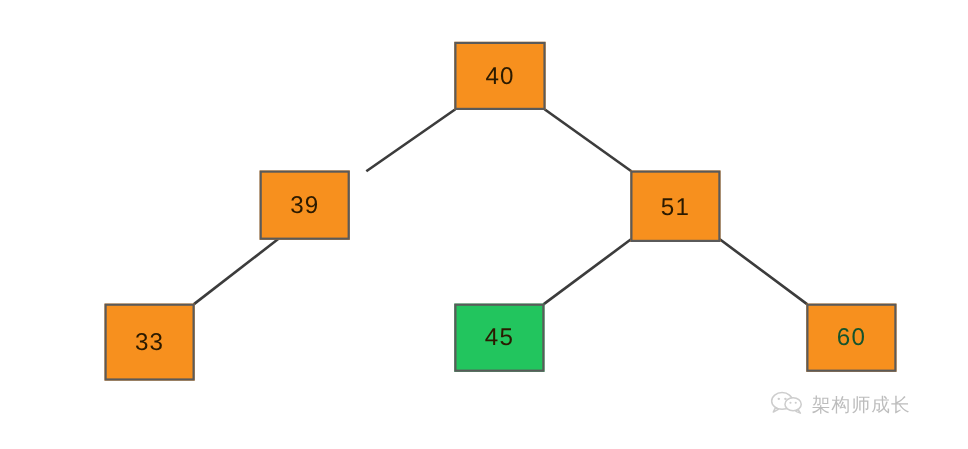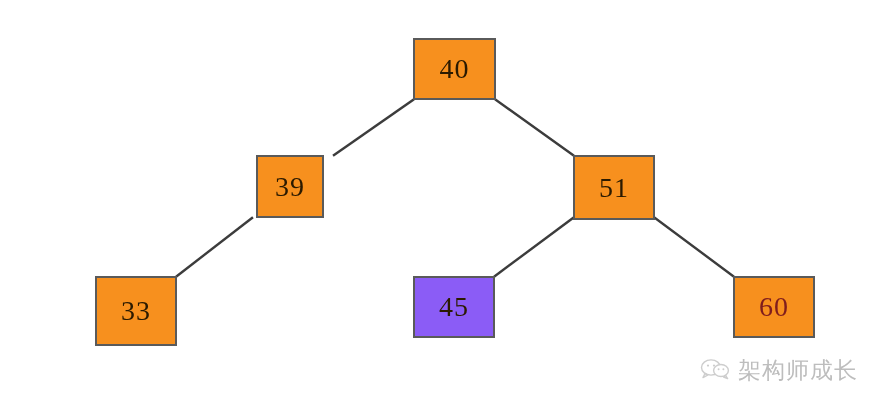--- a/index.html
+++ b/index.html
@@ -32,38 +32,38 @@
     background: #F7901E;
     border: 2px solid #5a5a5a;
     border-right-color: #6b6b6b;
     border-bottom-color: #6b6b6b;
     display: flex;
     align-items: center;
     justify-content: center;
     z-index: 2;
   }
   .tree-node .node-label {
-    font-family: Liberation Serif, serif;
-    font-size: 28px;
+    font-family: Liberation Sans, sans-serif;
+    font-size: 22px;
     line-height: 1;
     color: #2b1a00;
     letter-spacing: 1px;
     user-select: none;
   }
   #watermark {
     position: absolute;
     display: flex;
     align-items: center;
     gap: 8px;
     z-index: 3;
     opacity: 0.92;
   }
   #watermark .wm-text {
     font-family: "DejaVu Sans", sans-serif;
-    font-size: 23px;
+    font-size: 17px;
     color: #b8b8b8;
     letter-spacing: 1px;
     white-space: nowrap;
   }
   #watermark .wm-icon {
     display: block;
   }
 </style>
 </head>
 <body>
@@ -75,34 +75,34 @@
       <line x1="496" y1="100" x2="573" y2="155" stroke="#3C3C3C" stroke-width="2.4" stroke-linecap="square"></line>
       <line x1="252" y1="218" x2="177" y2="276" stroke="#3C3C3C" stroke-width="2.4" stroke-linecap="square"></line>
       <line x1="573" y1="218" x2="495" y2="276" stroke="#3C3C3C" stroke-width="2.4" stroke-linecap="square"></line>
       <line x1="655" y1="218" x2="733" y2="276" stroke="#3C3C3C" stroke-width="2.4" stroke-linecap="square"></line>
     </svg>
 
   <div id="node-layer">
       <div class="tree-node" style="left: 413px; top: 38px; width: 83px; height: 62px; background: rgb(247, 144, 30); border-color: rgb(90, 90, 90);">
         <span class="node-label" style="color: rgb(43, 26, 0);">40</span>
       </div>
-      <div class="tree-node" style="left: 256px; top: 155px; width: 68px; height: 63px; background: rgb(247, 144, 30); border-color: rgb(90, 90, 90);">
+      <div class="tree-node" style="left: 236px; top: 155px; width: 82px; height: 63px; background: rgb(247, 144, 30); border-color: rgb(90, 90, 90);">
         <span class="node-label" style="color: rgb(43, 26, 0);">39</span>
       </div>
       <div class="tree-node" style="left: 573px; top: 155px; width: 82px; height: 65px; background: rgb(247, 144, 30); border-color: rgb(90, 90, 90);">
         <span class="node-label" style="color: rgb(43, 26, 0);">51</span>
       </div>
       <div class="tree-node" style="left: 95px; top: 276px; width: 82px; height: 70px; background: rgb(247, 144, 30); border-color: rgb(90, 90, 90);">
         <span class="node-label" style="color: rgb(43, 26, 0);">33</span>
       </div>
-      <div class="tree-node" style="left: 413px; top: 276px; width: 82px; height: 62px; background: #8b5cf6; border-color: rgb(90, 90, 90);">
+      <div class="tree-node" style="left: 413px; top: 276px; width: 82px; height: 62px; background: #22c55e; border-color: rgb(90, 90, 90);">
         <span class="node-label" style="color: rgb(43, 26, 0);">45</span>
       </div>
       <div class="tree-node" style="left: 733px; top: 276px; width: 82px; height: 62px; background: rgb(247, 144, 30); border-color: rgb(90, 90, 90);">
-        <span class="node-label" style="color: #7f1d1d;">60</span>
+        <span class="node-label" style="color: #14532d;">60</span>
       </div>
     </div>
 
   <div id="watermark" style="left: 700px; top: 355px;">
     <span class="wm-icon">
       <svg width="30" height="22" viewBox="0 0 30 22" aria-hidden="true">
         <ellipse cx="11" cy="9.5" rx="9.5" ry="7.6" fill="none" stroke="#c9c9c9" stroke-width="1.4"></ellipse>
         <path d="M5 15.5 L3 19.6 L7.6 17.2 Z" fill="none" stroke="#c9c9c9" stroke-width="1.4" stroke-linejoin="round"></path>
         <circle cx="8" cy="7.6" r="1.1" fill="#c9c9c9"></circle>
         <circle cx="14" cy="7.6" r="1.1" fill="#c9c9c9"></circle>

